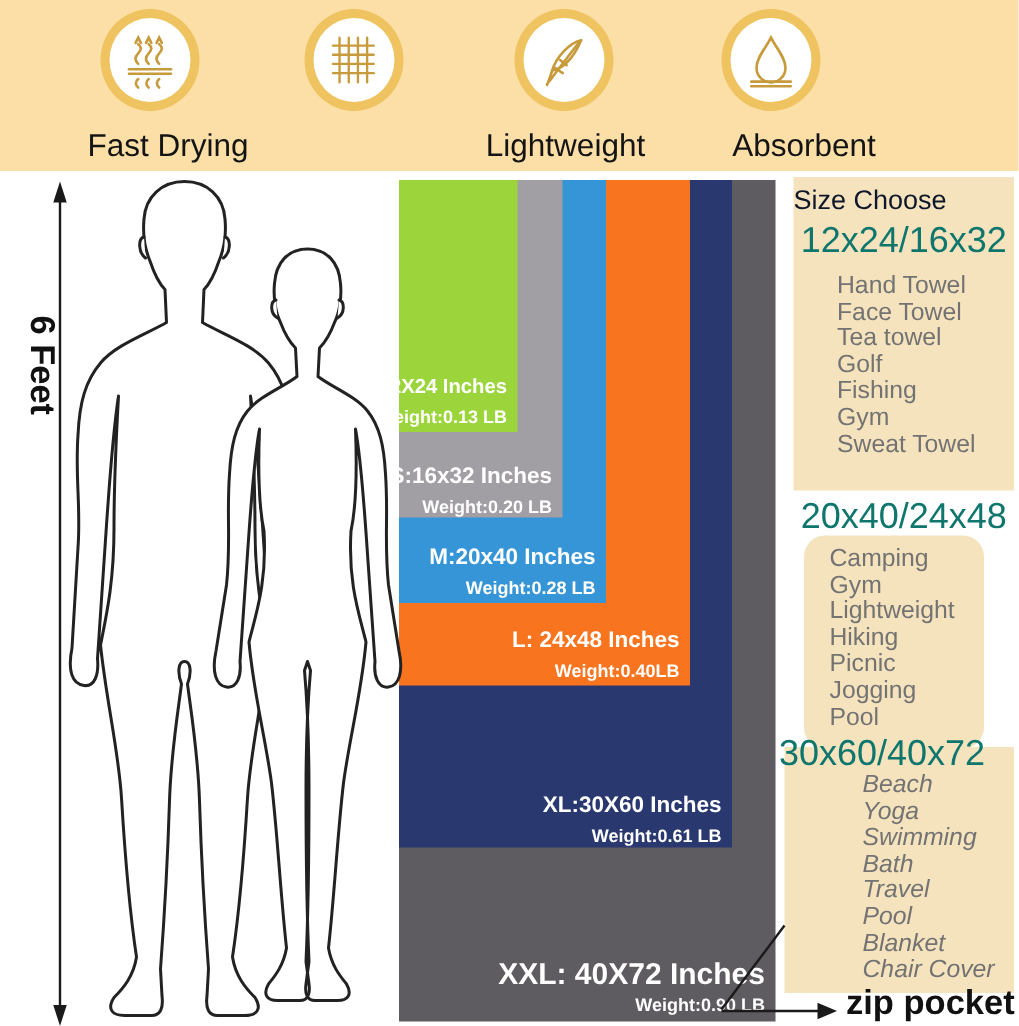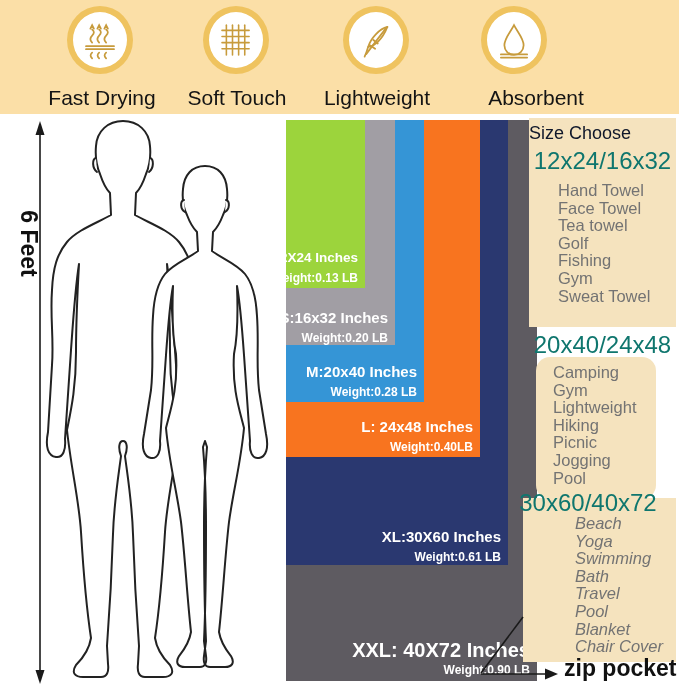--- a/index.html
+++ b/index.html
@@ -11,21 +11,21 @@
        border:6px solid #EFC35F;border-radius:50%;background:#fff;display:flex;
        align-items:center;justify-content:center;}
   .feature-label{position:absolute;top:86px;width:160px;text-align:center;font-size:21px;
        color:#141414;letter-spacing:0px;}
   
   .feet-label{position:absolute;left:-6px;top:230px;width:68px;text-align:center;
        font-size:23px;font-weight:bold;color:#111;transform:rotate(90deg);}
   
   .overlay{position:absolute;left:0;top:0;width:679px;height:684px;pointer-events:none;z-index:5;}
   
-  .size-rect{position:absolute;top:120px;left:266px;margin-left:20px;}
+  .size-rect{position:absolute;top:120px;left:266px;}
   .rect-xxl{width:251px;height:561px;background:#5E5B61;z-index:0;}
   .rect-xl {width:222px;height:445px;background:#2A3870;z-index:1;}
   .rect-l  {width:194px;height:337px;background:#F8741F;z-index:2;}
   .rect-m  {width:138px;height:282px;background:#3595D6;z-index:3;}
   .rect-s  {width:109px;height:225px;background:#A19EA4;z-index:4;}
   .rect-xs {width:79px; height:168px;background:#9CD43C;z-index:5;}
   .size-label{position:absolute;right:7px;bottom:3px;text-align:right;color:#fff;}
   .size-title{display:block;font-weight:bold;font-size:15px;line-height:16px;white-space:nowrap;}
   .size-weight{display:block;font-weight:bold;font-size:12px;line-height:13px;margin-top:6px;white-space:nowrap;}
   
@@ -85,22 +85,21 @@
         <path d="M17 30 L23 34"></path>
     </svg>
   </div>
   <div class="feature-circle" style="left:481px">
     <svg width="42" height="42" viewBox="0 0 48 48" fill="none" stroke="#C79B3C" stroke-width="2" stroke-linecap="round">
       <path d="M24 7 C20 15 13 22 13 30 A11 11 0 0 0 35 30 C35 22 28 15 24 7 Z"></path>
       <path d="M9 40.5 H39"></path>
         <path d="M9 44 H39"></path>
     </svg>
   </div>
-  <div class="feature-label" style="left:22px">Fast Drying</div>
-  <div class="feature-label" style="left:157px">Soft Touch</div>
+  <div class="feature-label" style="left:32px">Fast Drying</div>
   <div class="feature-label" style="left:297px">Lightweight</div>
   <div class="feature-label" style="left:456px">Absorbent</div>
 </div>
 
 <div class="size-rect rect-xxl">
   <div class="size-label" style="bottom:4px">
     <span class="size-title" style="font-size:20px">XXL: 40X72 Inches</span>
     <span class="size-weight">Weight:0.90 LB</span>
   </div>
 </div>

